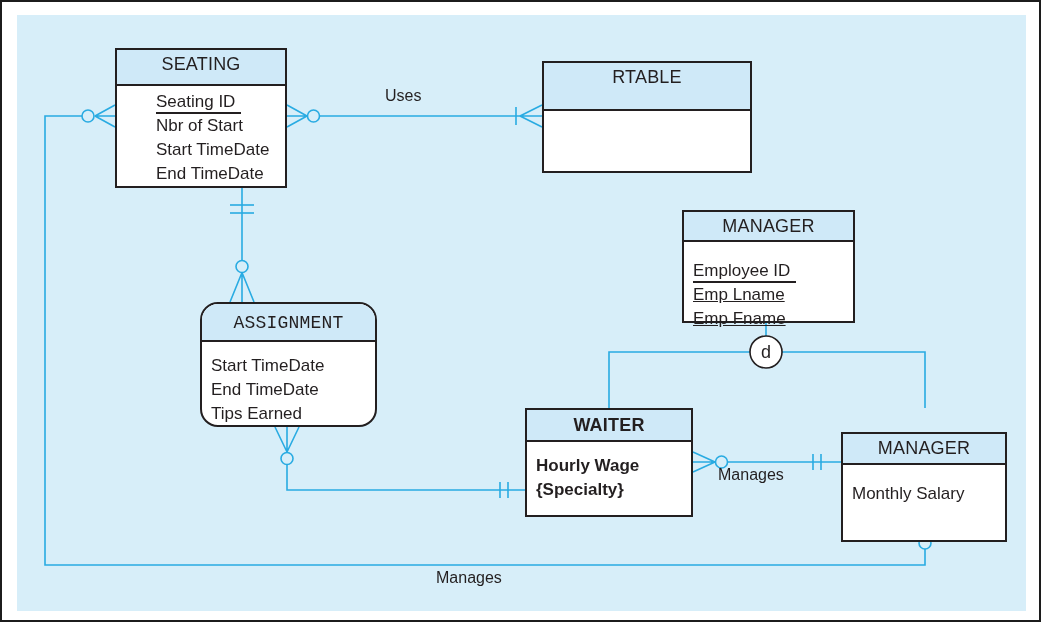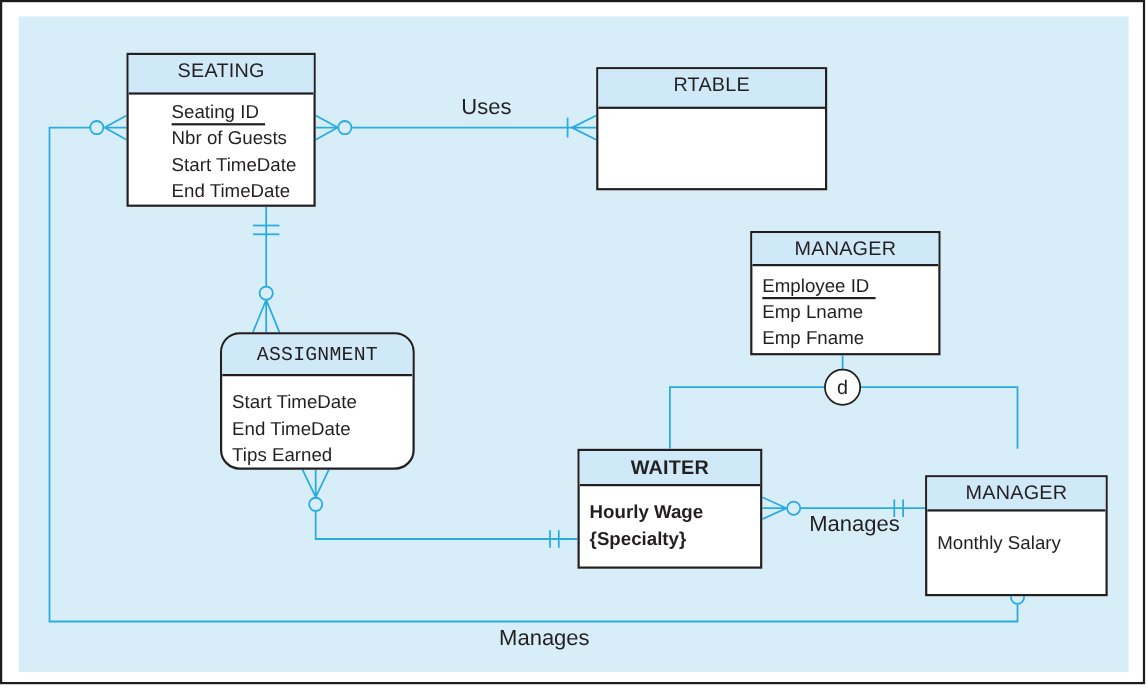--- a/index.html
+++ b/index.html
@@ -73,22 +73,22 @@
   .attr { line-height: 24px; white-space: nowrap; }
   .attr .pk {
     display: inline-block;
     line-height: 21px;
     border-bottom: 2px solid var(--ink);
     padding-right: 6px;
   }
 
   .rel-label {
     position: absolute;
-    font-size: 20px;
-    text-align: right;
+    font-size: 16px;
+    text-align: left;
     color: var(--ink);
   }
   .d-label {
     position: absolute;
     left: 750px; top: 337px;
     width: 32px; height: 30px;
     line-height: 30px;
     text-align: center;
     font-size: 18px;
     color: var(--ink);
@@ -149,33 +149,33 @@
       <path class="wire" d="M925,549 L925,565 L45,565 L45,116 L82,116"></path>
       <circle class="wire" cx="88" cy="116" r="6"></circle>
       <path class="wire" d="M115,105 L95,116 L115,116 M115,127 L95,116"></path>
     </g>
   </svg>
 
   <div class="entity" style="left:115px; top:48px; width:172px; height:140px;">
     <div class="entity-header" style="height:36px; line-height:28px;">SEATING</div>
     <div class="entity-body" style="padding-top:4px;padding-left:39px;">
       <div class="attr"><span class="pk">Seating ID</span></div>
-      <div class="attr">Nbr of Guests</div>
+      <div class="attr">Nbr of Start</div>
       <div class="attr">Start TimeDate</div>
       <div class="attr">End TimeDate</div>
     </div>
   </div>
 
   <div class="entity" style="left:542px; top:61px; width:210px; height:112px;">
-    <div class="entity-header" style="height:36px; line-height:28px;">RTABLE</div>
+    <div class="entity-header" style="height:48px; line-height:28px;">RTABLE</div>
   </div>
 
   <div class="entity" style="left:682px; top:210px; width:173px; height:113px;">
     <div class="entity-header" style="height:30px; line-height:28px;">MANAGER</div>
-    <div class="entity-body" style="padding-top:6px;">
+    <div class="entity-body" style="padding-top:17px;text-decoration:underline;">
       <div class="attr"><span class="pk">Employee ID</span></div>
       <div class="attr">Emp Lname</div>
       <div class="attr">Emp Fname</div>
     </div>
   </div>
 
   <div class="entity rounded" style="left:200px; top:302px; width:177px; height:125px;">
     <div class="entity-header" style="height:38px; line-height:38px;font-family:Liberation Mono, monospace;">ASSIGNMENT</div>
     <div class="entity-body" style="padding-top:12px;">
       <div class="attr">Start TimeDate</div>

